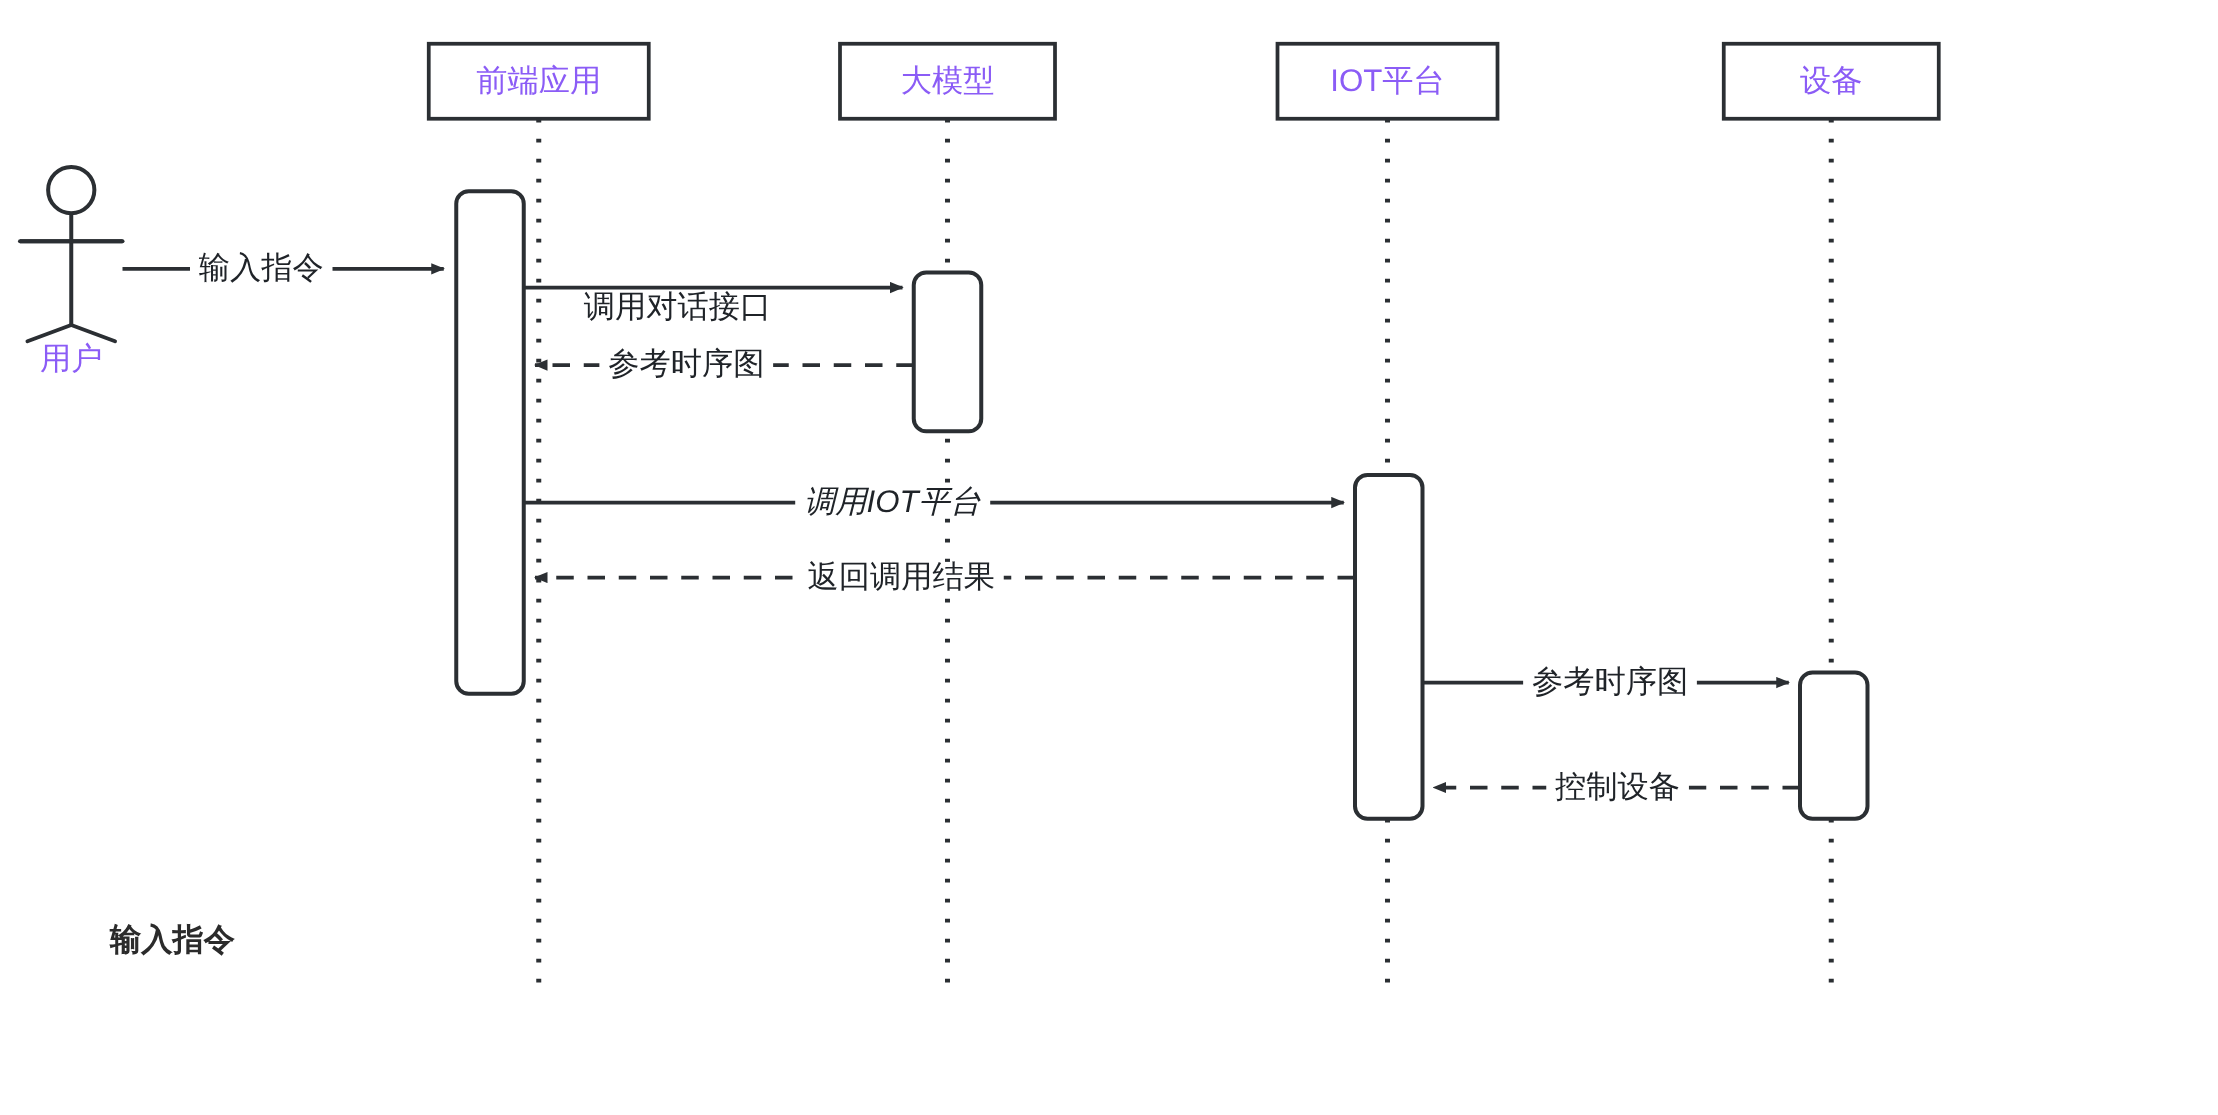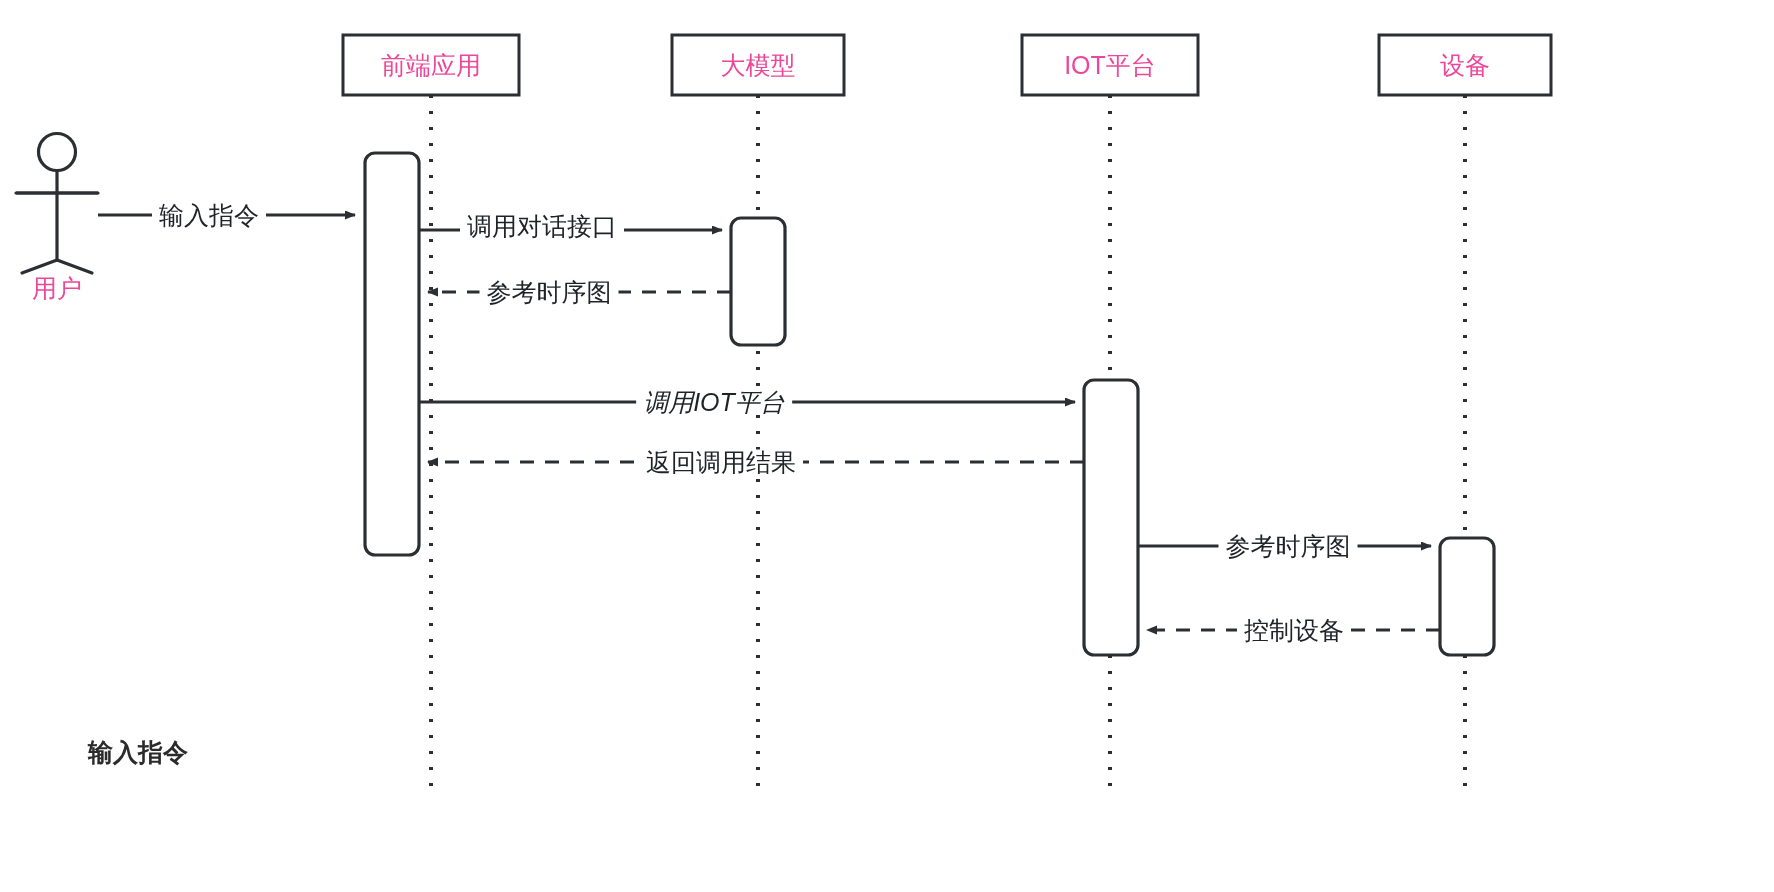--- a/index.html
+++ b/index.html
@@ -2,21 +2,21 @@
 <html><head>
 <meta charset="utf-8">
 <style>
   html,body{margin:0;padding:0;background:#ffffff;}
   body{font-family:"Liberation Sans","DejaVu Sans",sans-serif;}
   #canvas{position:relative;width:1774px;height:892px;background:#ffffff;overflow:hidden;}
   #sd{position:absolute;left:0;top:0;width:1774px;height:892px;}
   .lbl{position:absolute;transform:translate(-50%,-50%);white-space:nowrap;
        color:#1f2328;font-size:25px;line-height:1;background:#ffffff;padding:0 7px;}
   .plbl{position:absolute;transform:translate(-50%,-50%);white-space:nowrap;
-        color:#ec4899;font-size:25px;line-height:1;}
+        color:#8b5cf6;font-size:25px;line-height:1;}
   .caption{position:absolute;color:#2b2b2b;font-size:25px;font-weight:bold;
            line-height:1.45;text-align:center;white-space:pre;}
 </style>
 </head>
 <body>
 
 <div id="canvas">
 
   <svg id="sd" viewBox="0 0 1774 892">
     <defs>
@@ -86,21 +86,21 @@
   </svg>
 
   <div class="plbl" style="left:431px;top:65px;">前端应用</div>
   <div class="plbl" style="left:758px;top:65px;">大模型</div>
   <div class="plbl" style="left:1110px;top:65px;">IOT平台</div>
   <div class="plbl" style="left:1465px;top:65px;">设备</div>
 
   <div class="plbl" style="left:57px;top:288px;">用户</div>
 
   <div class="lbl" style="left:209px;top:215px;text-align:right;">输入指令</div>
-  <div class="lbl" style="left:542px;top:226px;">调用对话接口</div>
+  <div class="lbl" style="left:542px;top:246px;">调用对话接口</div>
   <div class="lbl" style="left:549px;top:292px;">参考时序图</div>
   <div class="lbl" style="left:714px;top:402px;font-style:italic;">调用IOT平台</div>
   <div class="lbl" style="left:721px;top:462px;">返回调用结果</div>
   <div class="lbl" style="left:1288px;top:546px;">参考时序图</div>
   <div class="lbl" style="left:1294px;top:630px;">控制设备</div>
 
   <div class="caption" style="left:40px;top:661px;width:196px;">
     <div>输入指令</div>
   </div>
 

